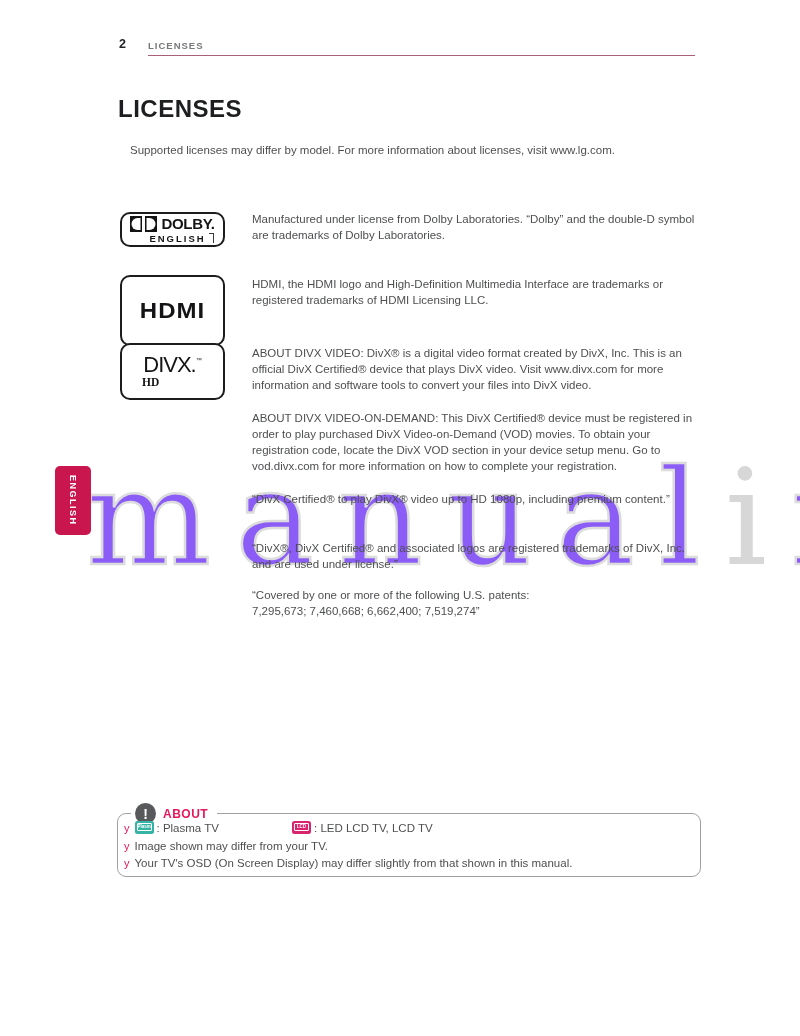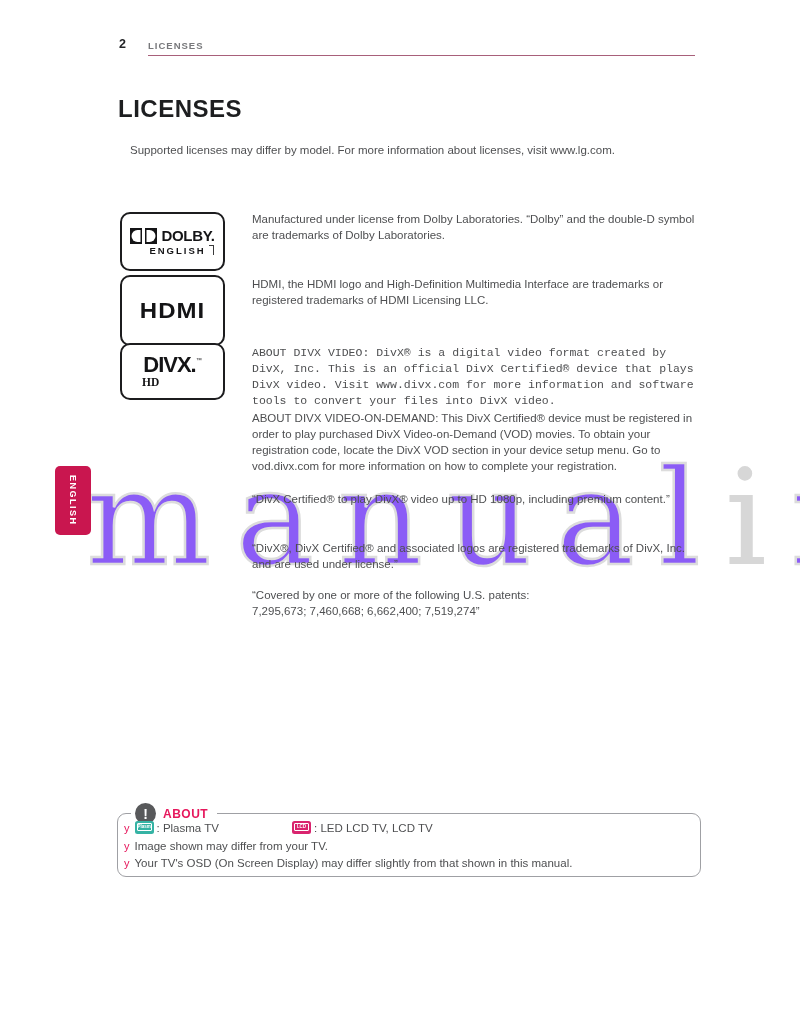--- a/index.html
+++ b/index.html
@@ -24,30 +24,30 @@
   
   .page-title { position:absolute; left:118px; top:95px; font-size:24px; font-weight:700; letter-spacing:0.5px; color:#1d1e20; z-index:2; }
   .intro { position:absolute; left:130px; top:144px; width:560px; font-size:11.5px; color:#4e4f51; z-index:2; }
   
   .logo-box {
     position:absolute; left:120px; width:105px; border:2px solid #1c1c1e;
     border-radius:10px; background:#fff; z-index:2;
     display:flex; flex-direction:column; justify-content:center; align-items:center;
     color:#141416;
   }
-  .box-dolby { top:212px; height:59px; }
+  .box-dolby { top:212px; height:35px; }
   .box-hdmi  { top:275px; height:71px;text-align:right; }
   .box-divx  { top:343px; height:57px; }
   .dolby-row { display:flex; align-items:center; gap:4px; }
   .dolby-name { font-size:15px; font-weight:800; letter-spacing:-0.3px; }
   .dolby-sub-row { display:flex; align-items:flex-start; margin-top:1px; margin-left:18px; }
   .dolby-sub { font-size:9.5px; font-weight:700; letter-spacing:2px; }
   .digital-mark { width:5px; height:10px; border-top:1.2px solid #3a3a3c; border-right:1.2px solid #3a3a3c; margin-left:3px; }
   .hdmi-name { font-size:24px; font-weight:900; letter-spacing:1px; transform:scaleY(0.92); }
-  .divx-name { font-size:22px; font-weight:700; letter-spacing:-1px; line-height:1; }
+  .divx-name { font-size:22px; font-weight:400; letter-spacing:-1px; line-height:1; }
   .divx-tm { font-size:6px; vertical-align:10px; font-weight:400; }
   .divx-sub { font-size:11.5px; font-weight:900; line-height:1; align-self:flex-start; margin-left:20px; margin-top:1px;font-family:Liberation Serif, serif; }
   
   .para {
     position:absolute; left:252px; width:446px; font-size:11.5px;
     line-height:16px; color:#4e4f51; z-index:2; white-space:pre-line;
   }
   
   .lang-tab {
     position:absolute; left:55px; top:466px; width:36px; height:69px;
@@ -130,21 +130,21 @@
 
   <div class="logo-box box-divx">
     <div>
       <span class="divx-name">DIVX.</span><span class="divx-tm">™</span>
     </div>
     <span class="divx-sub">HD</span>
   </div>
 
   <div class="para" style="top:211px;">Manufactured under license from Dolby Laboratories. “Dolby” and the double-D symbol are trademarks of Dolby Laboratories.</div>
   <div class="para" style="top:276px;">HDMI, the HDMI logo and High-Definition Multimedia Interface are trademarks or registered trademarks of HDMI Licensing LLC.</div>
-  <div class="para" style="top:345px;font-family:Liberation Mono, monospace;">ABOUT DIVX VIDEO: DivX® is a digital video format created by DivX, Inc. This is an official DivX Certified® device that plays DivX video. Visit www.divx.com for more information and software tools to convert your files into DivX video.</div>
+  <div class="para" style="top:345px;">ABOUT DIVX VIDEO: DivX® is a digital video format created by DivX, Inc. This is an official DivX Certified® device that plays DivX video. Visit www.divx.com for more information and software tools to convert your files into DivX video.</div>
   <div class="para" style="top:410px;">ABOUT DIVX VIDEO-ON-DEMAND: This DivX Certified® device must be registered in order to play purchased DivX Video-on-Demand (VOD) movies. To obtain your registration code, locate the DivX VOD section in your device setup menu. Go to vod.divx.com for more information on how to complete your registration.</div>
   <div class="para" style="top:491px;">“DivX Certified® to play DivX® video up to HD 1080p, including premium content.”</div>
   <div class="para" style="top:540px;">“DivX®, DivX Certified® and associated logos are registered trademarks of DivX, Inc. and are used under license.”</div>
   <div class="para" style="top:587px;">“Covered by one or more of the following U.S. patents:
 7,295,673; 7,460,668; 6,662,400; 7,519,274”</div>
 
   <div class="lang-tab">
     <span>ENGLISH</span>
   </div>
 

